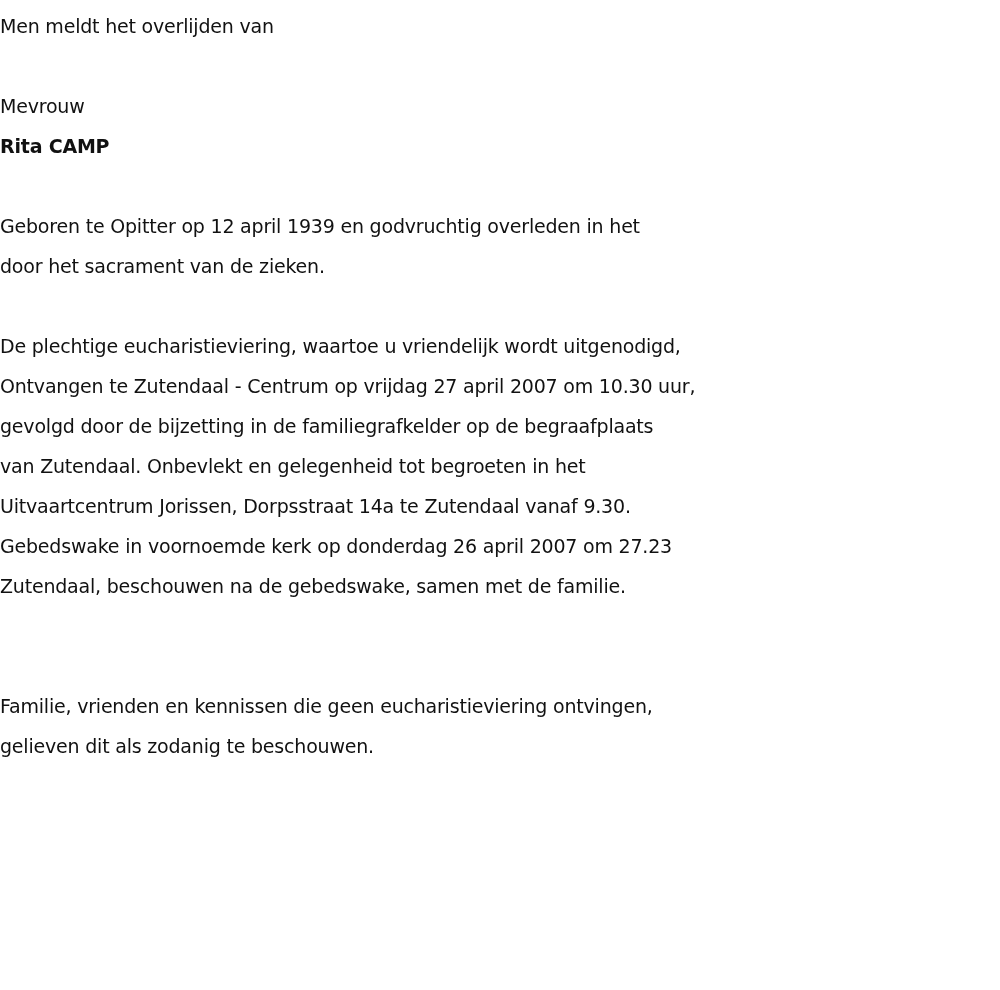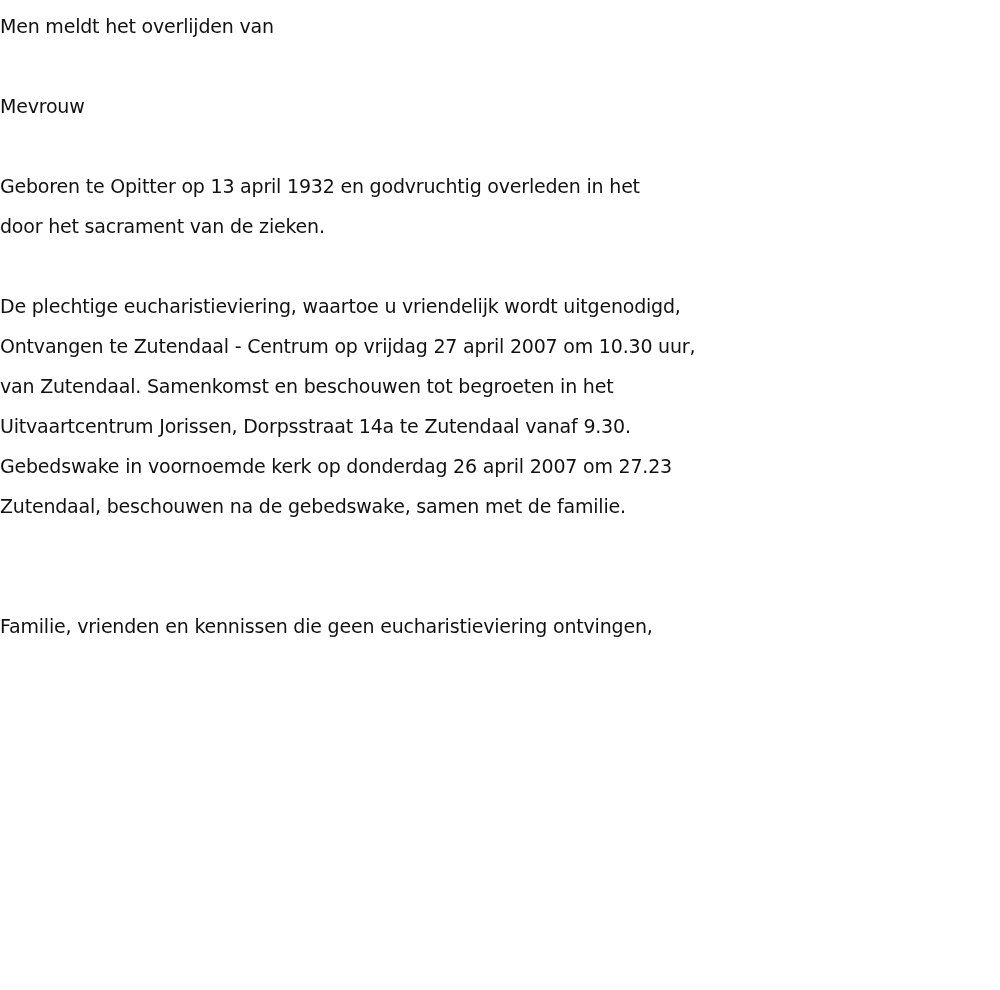--- a/index.html
+++ b/index.html
@@ -37,36 +37,39 @@
     }
   </style>
 </head>
 <body>
 
 <div class="doc">
   <span class="line">Men meldt het overlijden van</span>
   <span class="blank"></span>
 
   <span class="line">Mevrouw</span>
+  <span class="line name">Rita CAMP</span>
   <span class="blank"></span>
 
   <div>
-    <span class="line">Geboren te Opitter op 13 april 1932 en godvruchtig overleden in het</span>
+    <span class="line">Geboren te Opitter op 12 april 1939 en godvruchtig overleden in het</span>
     <span class="line">door het sacrament van de zieken.</span>
   </div>
   <span class="blank"></span>
 
   <div>
     <span class="line">De plechtige eucharistieviering, waartoe u vriendelijk wordt uitgenodigd,</span>
     <span class="line">Ontvangen te Zutendaal - Centrum op vrijdag 27 april 2007 om 10.30 uur,</span>
-    <span class="line">van Zutendaal. Samenkomst en beschouwen tot begroeten in het</span>
+    <span class="line">gevolgd door de bijzetting in de familiegrafkelder op de begraafplaats</span>
+    <span class="line">van Zutendaal. Onbevlekt en gelegenheid tot begroeten in het</span>
     <span class="line">Uitvaartcentrum Jorissen, Dorpsstraat 14a te Zutendaal vanaf 9.30.</span>
     <span class="line">Gebedswake in voornoemde kerk op donderdag 26 april 2007 om 27.23</span>
     <span class="line">Zutendaal, beschouwen na de gebedswake, samen met de familie.</span>
   </div>
   <span class="blank"></span>
 
   <span class="blank"></span>
 
   <div>
     <span class="line">Familie, vrienden en kennissen die geen eucharistieviering ontvingen,</span>
+    <span class="line">gelieven dit als zodanig te beschouwen.</span>
   </div>
 </div>
 
 </body></html>

